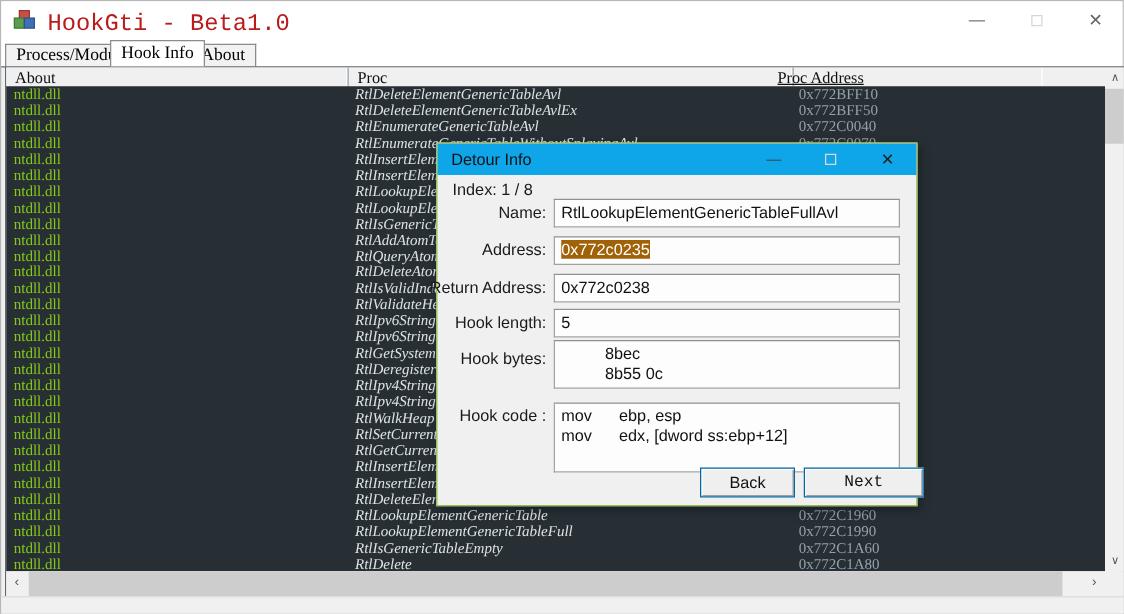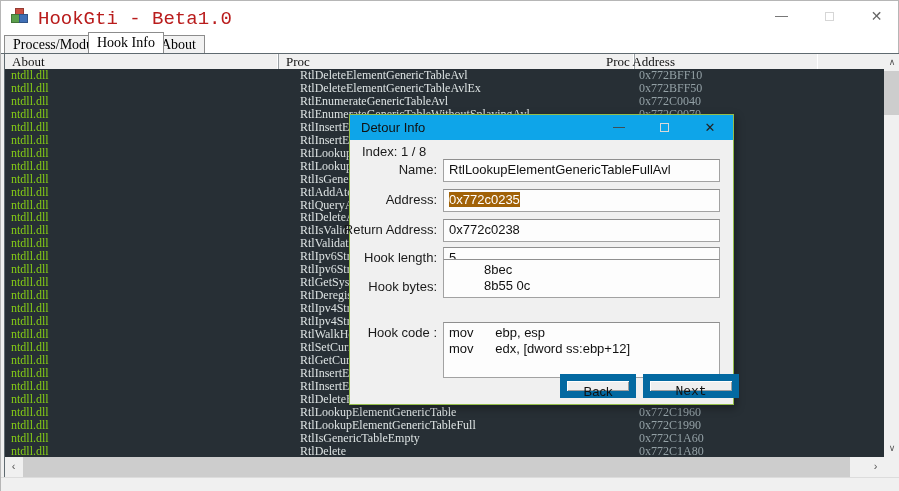--- a/index.html
+++ b/index.html
@@ -30,26 +30,26 @@
   .tab-2 { left:87px; }
   .tab-3 { left:151px; }
 
   
   .lv-top-border { position:absolute; left:0; top:52px; width:899px; height:1px; background:#5f6a70; }
   .lv-left-border { position:absolute; left:3px; top:52px; width:1px; height:424px; background:#5f6a70; }
   .lv-header { position:absolute; left:4px; top:53px; width:879px; height:15px; background:#f0f0f0; font-family:"Liberation Serif", serif; font-size:13px; color:#111; }
   .hcell { position:absolute; top:0; height:15px; line-height:15px; padding-left:7px; border-right:1px solid #9aa0a4; box-shadow:-1px 0 0 #fff inset; }
   .hc-module { left:0; width:274px; }
   .hc-proc   { left:274px; width:356px; }
-  .hc-addr   { left:594px; width:219px; border-right:none; }
+  .hc-addr   { left:610px; width:219px; border-right:none;text-decoration:underline; }
 
   .lv-body { position:absolute; left:4px; top:68px; width:879px; height:388px; background:#272f35; overflow:hidden; }
   .lv-row { position:absolute; left:0; width:879px; height:13px; font-family:"Liberation Serif", serif; font-size:12px; line-height:13px; white-space:nowrap; }
   .lv-row .c-module { position:absolute; left:6px;  color:#84cc16; }
-  .lv-row .c-proc   { position:absolute; left:295px; color:#dde3e3; }
+  .lv-row .c-proc   { position:absolute; left:279px; color:#dde3e3;font-style:italic; }
   .lv-row .c-addr   { position:absolute; left:634px; color:#94a1a6; }
 
   
   .vscroll { position:absolute; left:883px; top:53px; width:16px; height:403px; background:#f0f0f0; }
   .vs-up   { position:absolute; left:0; top:0; width:16px; height:17px; color:#555; font-size:9px; text-align:center; line-height:17px; }
   .vs-thumb{ position:absolute; left:0; top:17px; width:16px; height:44px; background:#cdcdcd; }
   .vs-down { position:absolute; left:0; bottom:0; width:16px; height:17px; color:#555; font-size:9px; text-align:center; line-height:17px; }
   .hscroll { position:absolute; left:4px; top:456px; width:879px; height:20px; background:#f0f0f0; }
   .hs-left { position:absolute; left:0; top:0; width:17px; height:20px; color:#555; font-size:11px; text-align:center; line-height:19px; }
   .hs-thumb{ position:absolute; left:18px; top:0; width:827px; height:20px; background:#cdcdcd; }
@@ -67,26 +67,26 @@
   .db-max .sq { display:inline-block; width:9px; height:9px; border:1px solid #d9d9d9; vertical-align:middle; }
   .db-close { left:343px; font-size:13px; color:#222; }
 
   .dlg-label { position:absolute; right:296px; font-size:13px; color:#1a1a1a; white-space:nowrap; }
   .dlg-index { position:absolute; left:12px; top:29px; font-size:13px; color:#1a1a1a; }
   .dlg-field { position:absolute; left:93px; width:277px; background:#fdfdfd; border:1px solid #a2a2a2; border-top-color:#8f8f8f; font-size:13px; color:#111; padding:2px 0 0 5px; overflow:hidden; white-space:pre; }
   .f-name   { top:44px;  height:23px; }
   .f-addr   { top:74px;  height:23px; }
   .f-ret    { top:104px; height:23px; }
   .f-len    { top:132px; height:23px; }
-  .f-bytes  { top:144px; height:39px; line-height:16px;padding-left:40px; }
+  .f-bytes  { top:157px; height:39px; line-height:16px;padding-left:40px; }
   .f-code   { top:207px; height:56px; line-height:16px; }
   .l-name { top:47px; } .l-addr { top:77px; } .l-ret { top:107px; } .l-len { top:135px;text-align:center; } .l-bytes { top:164px; } .l-code { top:210px; }
   .sel-text { background:#a16207; color:#ffffff; }
 
-  .dlg-button { position:absolute; top:259px; height:24px; background:#efefef; border:7px solid #0369a1; box-shadow:inset 1px 1px 0 #ffffff, inset -1px -1px 0 #9f9f9f; font-size:13px; color:#111; text-align:center; line-height:22px; }
+  .dlg-button { position:absolute; top:259px; height:24px; background:#efefef; border:1px solid #0369a1; box-shadow:inset 1px 1px 0 #ffffff, inset -1px -1px 0 #9f9f9f; font-size:13px; color:#111; text-align:center; line-height:22px; }
   .btn-back { left:210px; width:76px; }
   .btn-next { left:293px; width:96px;font-family:Liberation Mono, monospace; }
 </style>
 </head>
 <body>
 
 <div class="window">
 
   <div class="titlebar">
     <div class="app-icon">

